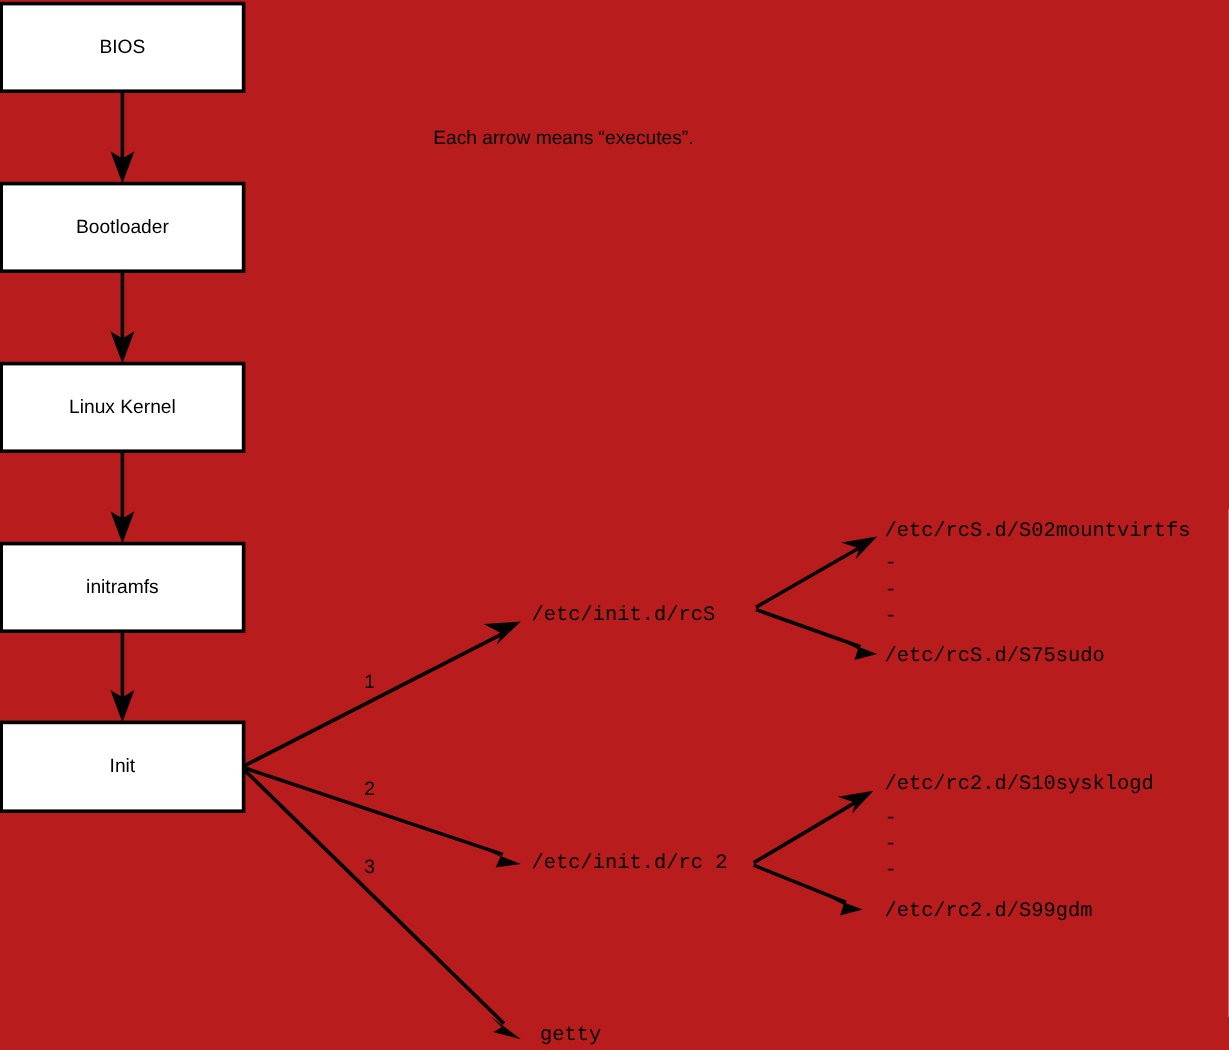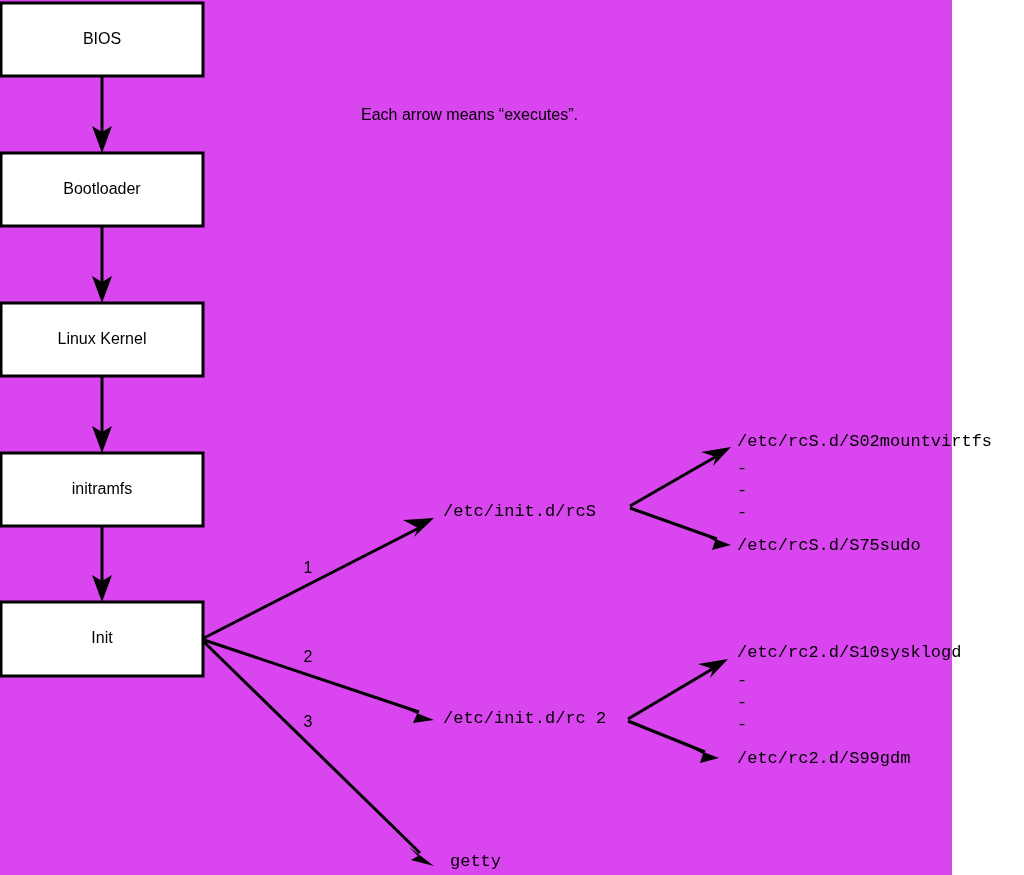--- a/index.html
+++ b/index.html
@@ -8,23 +8,23 @@
     background: #ffffff;
   }
   body {
     width: 1024px;
     height: 875px;
     overflow: hidden;
     font-family: "Liberation Sans", sans-serif;
   }
   #diagram-root {
     position: relative;
-    width: 952px;
+    width: 1024px;
     height: 875px;
-    background: #d946ef;
+    background: #b91c1c;
   }
   svg.diagram-canvas {
     display: block;
     width: 1024px;
     height: 875px;
   }
   .node-box {
     fill: #ffffff;
     stroke: #000000;
     stroke-width: 3;

